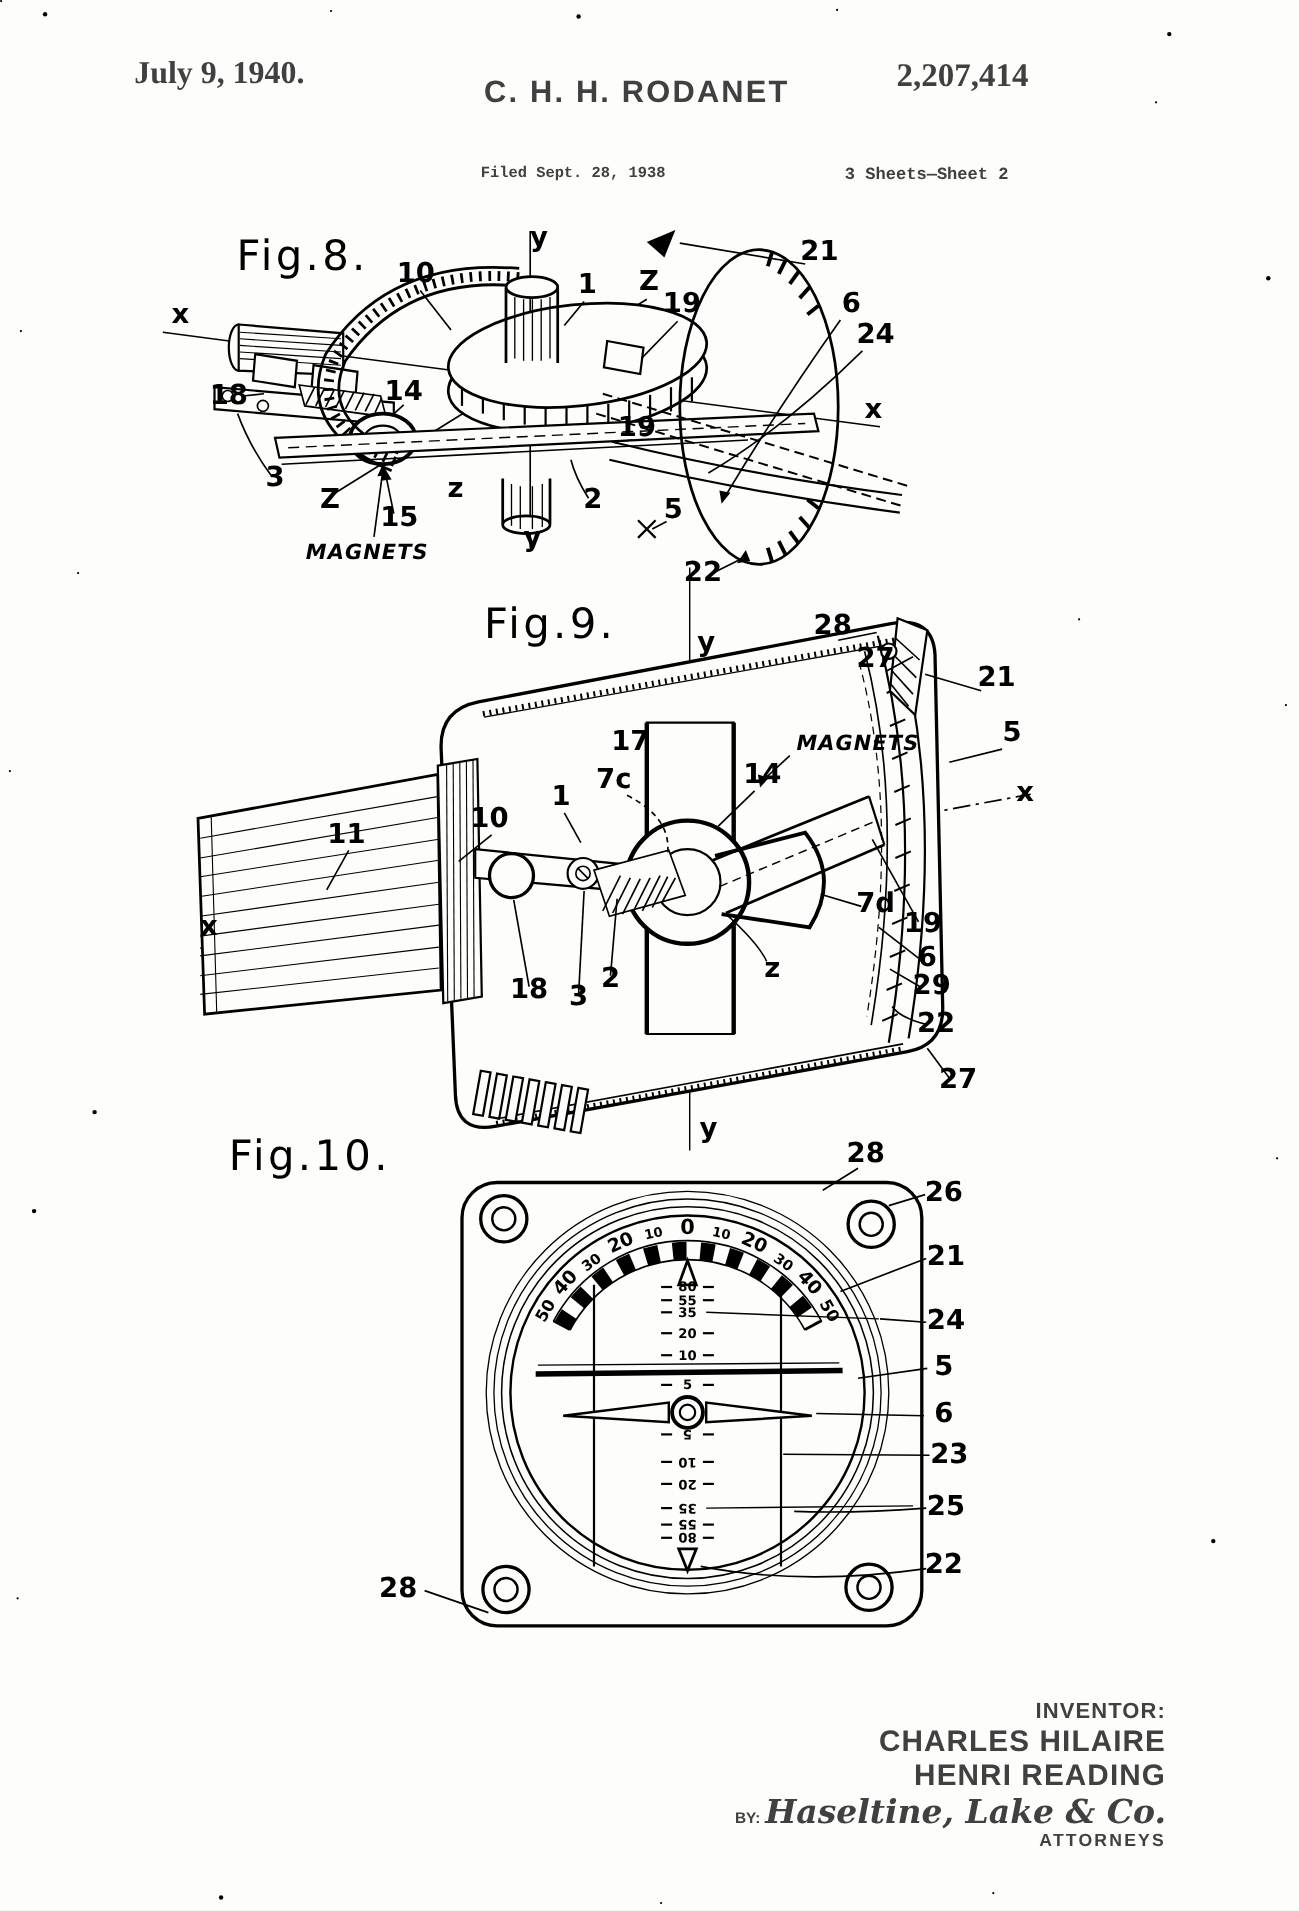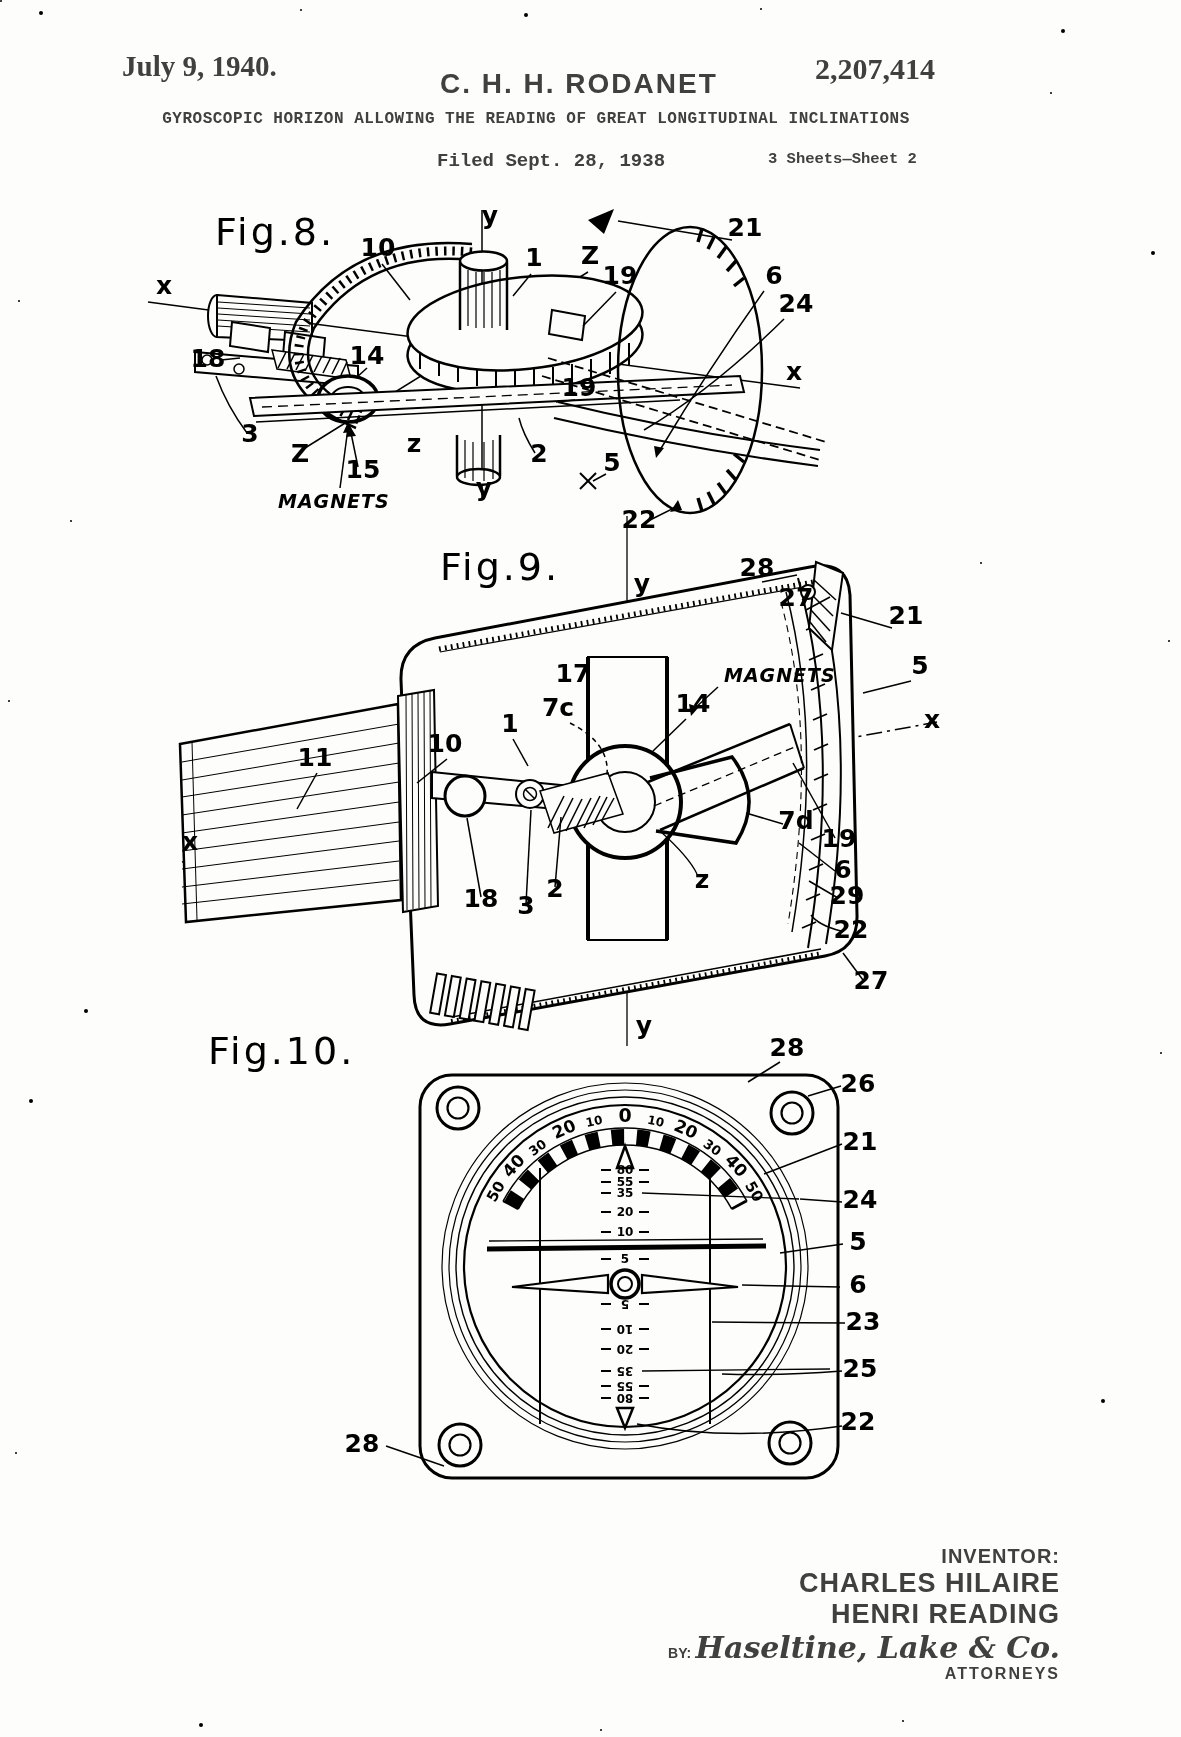--- a/index.html
+++ b/index.html
@@ -5,21 +5,21 @@
   html,body{margin:0;padding:0;background:#e8e8e4;}
   .page{position:relative;width:1181px;height:1737px;background:#fdfdfb;color:#404040;
         font-family:"Liberation Sans",sans-serif;overflow:hidden;}
   .abs{position:absolute;}
   .serif{font-family:"Liberation Serif",serif;}
   .mono{font-family:"Liberation Mono",monospace;}
   .hdr-date{left:122px;top:50px;font-size:29px;font-weight:bold;}
   .hdr-name{left:440px;top:68px;font-size:28px;font-weight:bold;letter-spacing:2px;}
   .hdr-num{left:815px;top:52px;width:130px;font-size:30px;font-weight:bold;}
   .hdr-title{left:122px;top:110px;width:828px;text-align:center;font-size:16px;font-weight:bold;letter-spacing:.5px;}
-  .hdr-filed{left:437px;top:150px;font-size:19px;font-weight:bold;}
+  .hdr-filed{left:437px;top:150px;font-size:14px;font-weight:bold;}
   .hdr-sheet{left:768px;top:150px;font-size:15.5px;font-weight:bold;}
   svg{position:absolute;overflow:visible;}
   svg *{vector-effect:non-scaling-stroke;}
   .figtitle{font-family:"DejaVu Sans",sans-serif;font-size:38px;letter-spacing:3px;fill:#000;}
   .ref{font-family:"DejaVu Sans",sans-serif;font-size:25px;font-weight:bold;fill:#000;text-anchor:middle;}
   .refi{font-family:"DejaVu Sans",sans-serif;font-size:19px;font-weight:bold;font-style:italic;fill:#000;letter-spacing:1px;}
   .dial{font-family:"DejaVu Sans",sans-serif;font-weight:bold;fill:#000;text-anchor:middle;}
   .pitch{font-family:"DejaVu Sans",sans-serif;font-size:12px;font-weight:bold;fill:#000;text-anchor:middle;}
   .ln{stroke:#000;fill:none;}
   .shape{stroke:#000;fill:#fdfdfb;}
@@ -38,21 +38,20 @@
 </style>
 </head>
 <body>
 
 <div class="page">
   <div class="specks abs"></div>
 
   <div class="abs serif hdr-date">July 9, 1940.</div>
   <div class="abs hdr-name">C. H. H. RODANET</div>
   <div class="abs serif hdr-num">2,207,414</div>
-  <div class="abs mono hdr-title">GYROSCOPIC HORIZON ALLOWING THE READING OF GREAT LONGITUDINAL INCLINATIONS</div>
   <div class="abs mono hdr-filed">Filed Sept. 28, 1938</div>
   <div class="abs mono hdr-sheet">3 Sheets—Sheet 2</div>
 
   <svg style="left:120px;top:190px" width="840" height="352" viewBox="0 0 840 352">
     <g>
       <line class="ln" stroke-width="1.5" x1="28" y1="112" x2="680" y2="198"></line>
       <line class="ln" stroke-width="1.5" x1="362" y1="20" x2="362" y2="308"></line>
       <line class="ln" stroke-width="1.5" x1="468" y1="82" x2="185" y2="258"></line>
     </g>
     <g>

